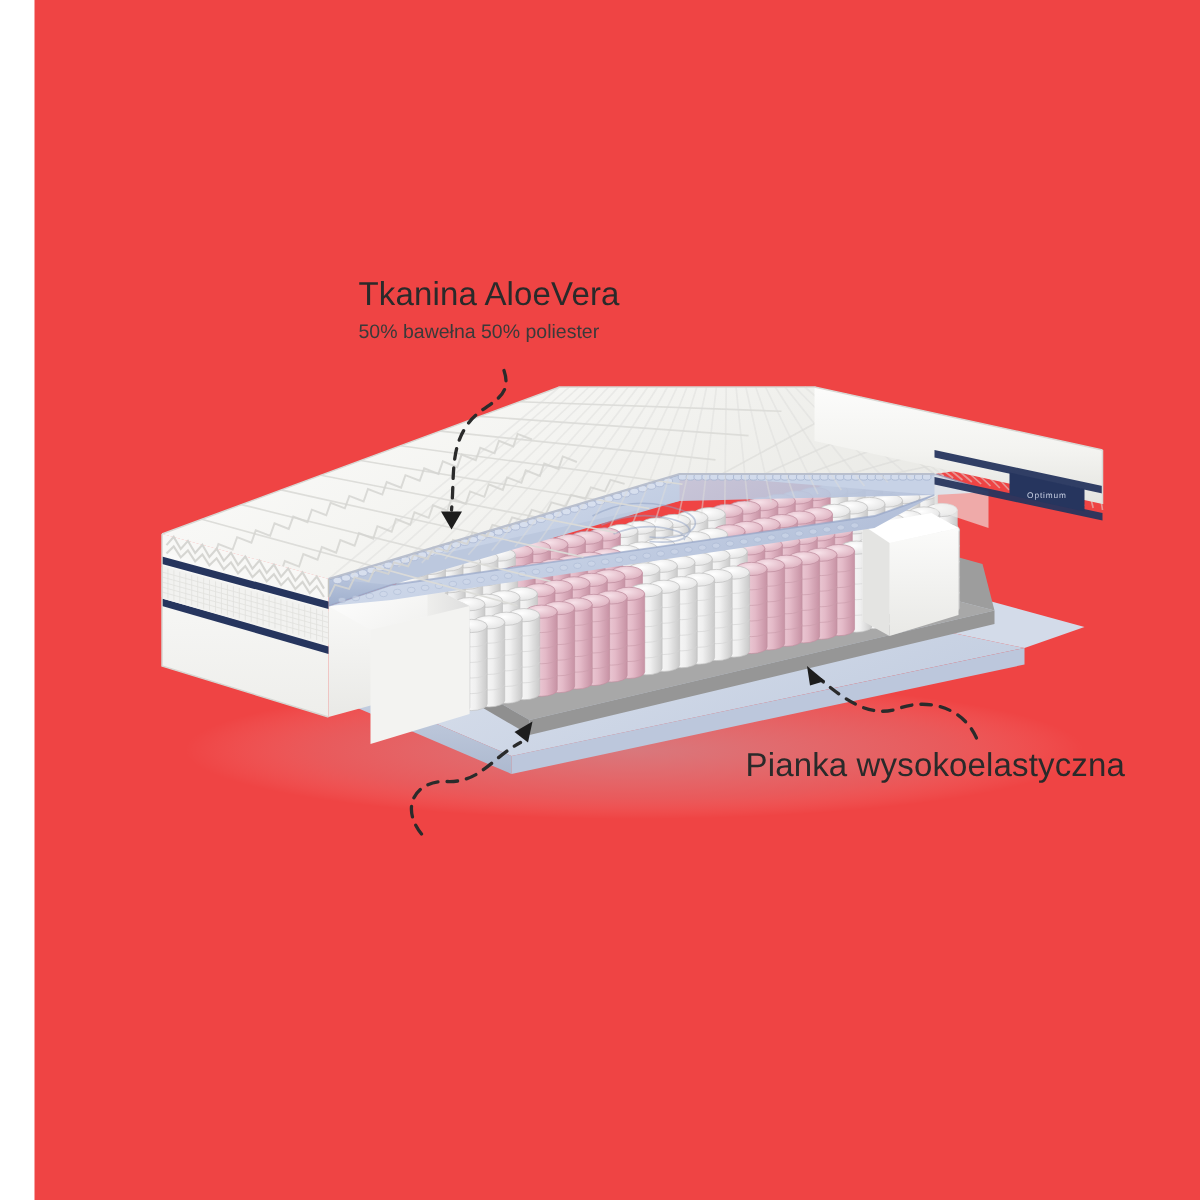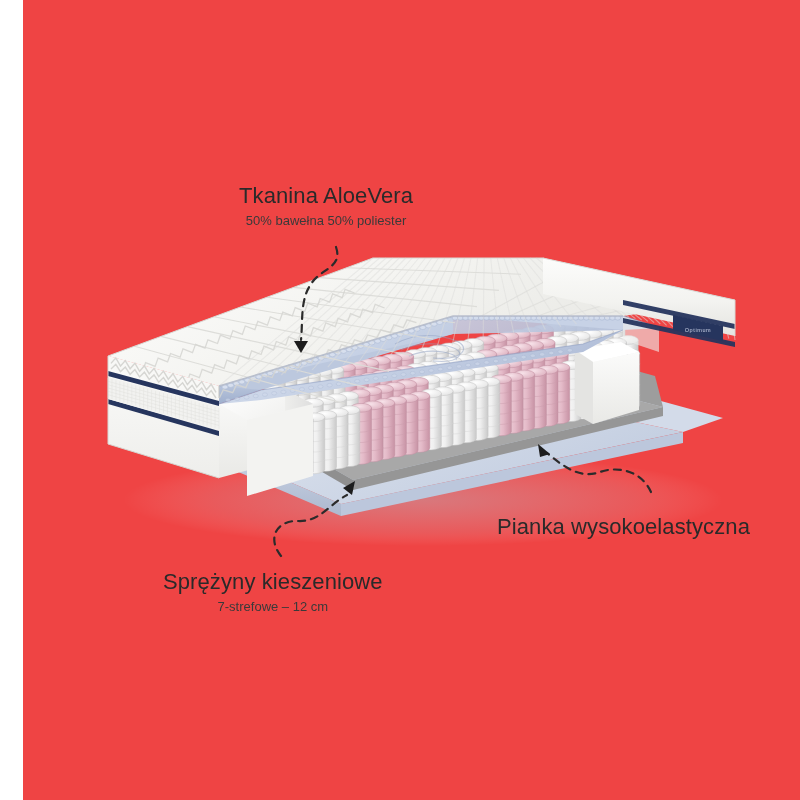--- a/index.html
+++ b/index.html
@@ -39,23 +39,23 @@
   }
   .callout .c-sub {
     display: block;
     font-size: 13px;
     font-weight: 400;
     line-height: 18px;
     color: #3a3a3a;
     margin-top: 3px;
   }
   #callout-fabric   { left: 216px; top: 183px; text-align: left; }
-  #callout-fabric .c-sub { text-align: center; }
+  #callout-fabric .c-sub { text-align: left; }
   #callout-springs  { left: 140px; top: 569px; text-align: center; }
-  #callout-foam     { left: 474px; top: 514px; text-align: center; }
+  #callout-foam     { left: 474px; top: 497px; text-align: center; }
 </style>
 </head>
 <body>
 
 <div id="stage">
 
   <svg id="art" viewBox="0 0 800 800">
     <defs>
 
       <linearGradient id="gCoverTop" x1="0" y1="0" x2="1" y2="0.35">
@@ -1808,22 +1808,18 @@
 
       <polygon points="515,444 527,454 517,457"></polygon>
     </g>
   </svg>
 
   <div class="callout" id="callout-fabric">
     <span class="c-title">Tkanina AloeVera</span>
     <span class="c-sub">50% bawełna 50% poliester</span>
   </div>
 
-  <div class="callout" id="callout-springs">
-    <span class="c-title">Sprężyny kieszeniowe</span>
-    <span class="c-sub">7-strefowe – 12 cm</span>
-  </div>
 
   <div class="callout" id="callout-foam">
     <span class="c-title">Pianka wysokoelastyczna</span>
   </div>
 
 </div>
 
 </body></html>

